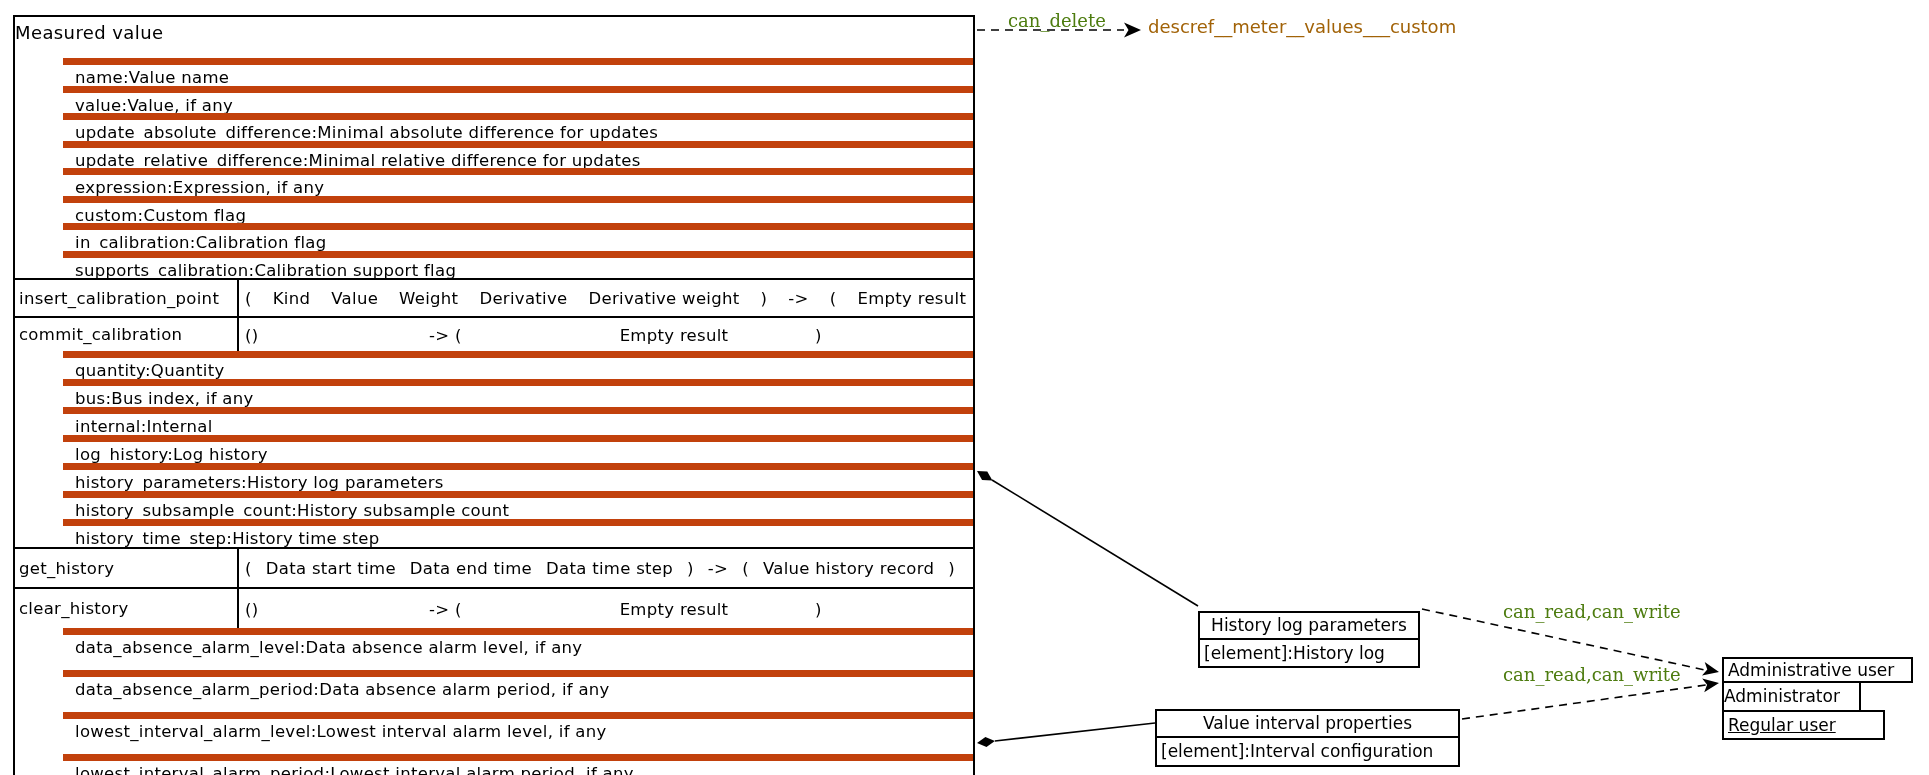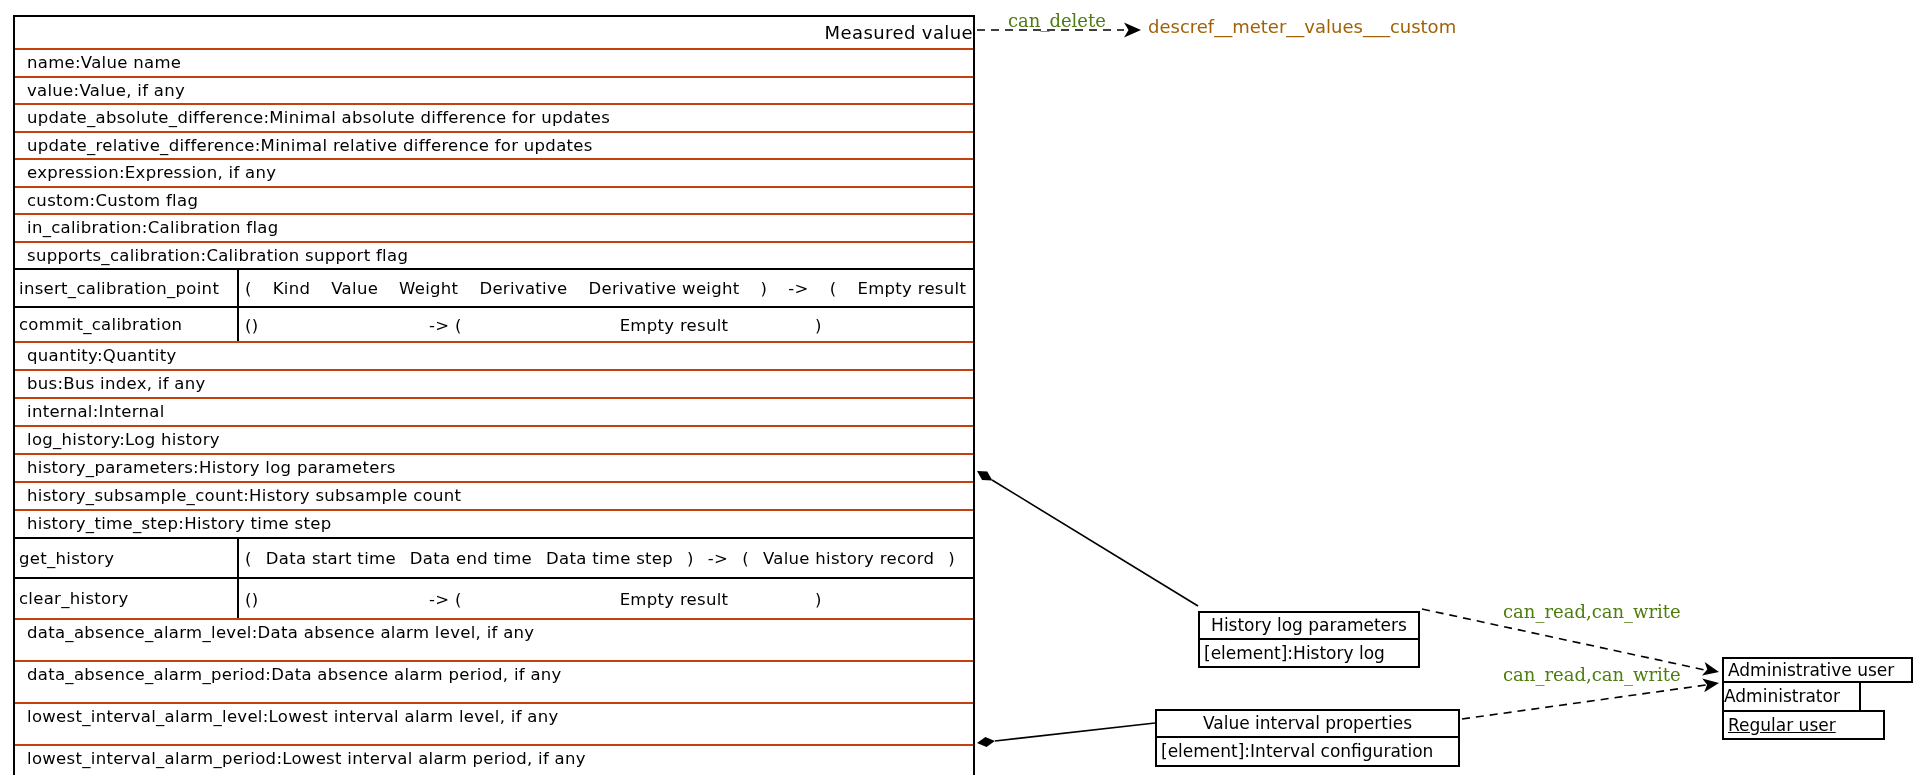--- a/index.html
+++ b/index.html
@@ -9,26 +9,26 @@
   }
   .overlay{position:absolute;left:0;top:0;width:1929px;height:775px;pointer-events:none;}
 
   
   .mv{
     position:absolute;left:13px;top:15px;width:962px;
     border:2px solid #000;box-sizing:border-box;background:#fff;
     font-size:16.5px;letter-spacing:0.3px;white-space:nowrap;
   }
   .mv .hdr{
-    height:31px;line-height:31px;text-align:right;font-size:18px;letter-spacing:0.4px;
+    height:41px;line-height:31px;text-align:left;font-size:18px;letter-spacing:0.4px;
     overflow:hidden;
   }
   .mv .r{
-    border-top:2px solid #c2410c;box-sizing:border-box;
-    padding-left:12px;overflow:hidden;
+    border-top:7px solid #c2410c;box-sizing:border-box;
+    padding-left:12px;overflow:hidden;margin-left:48px;
   }
   .ra{height:27.5px;line-height:25px;}
   .rb{height:28px;line-height:26px;}
   .rc{height:42px;line-height:25px;}
   .mr{
     border-top:2px solid #000;box-sizing:border-box;display:flex;align-items:stretch;
   }
   .h38{height:38px;} .h35{height:35px;} .h40{height:40px;} .h41{height:41px;}
   .mn{
     width:224px;flex:0 0 224px;border-right:2px solid #000;box-sizing:border-box;

